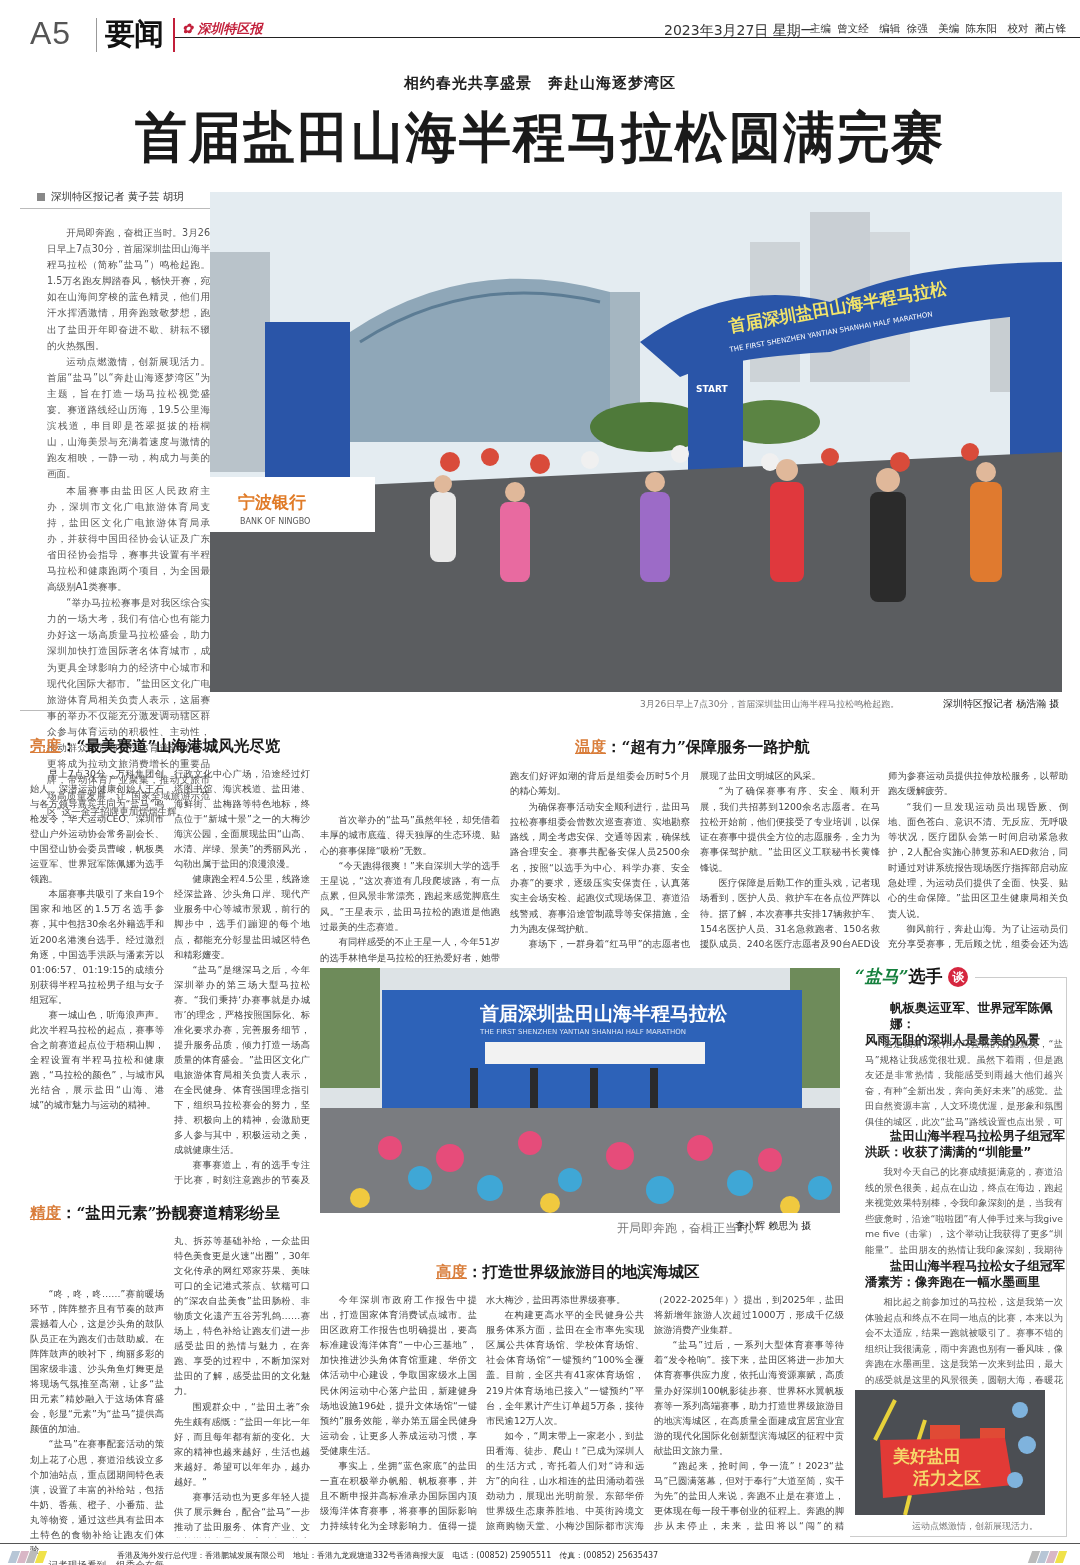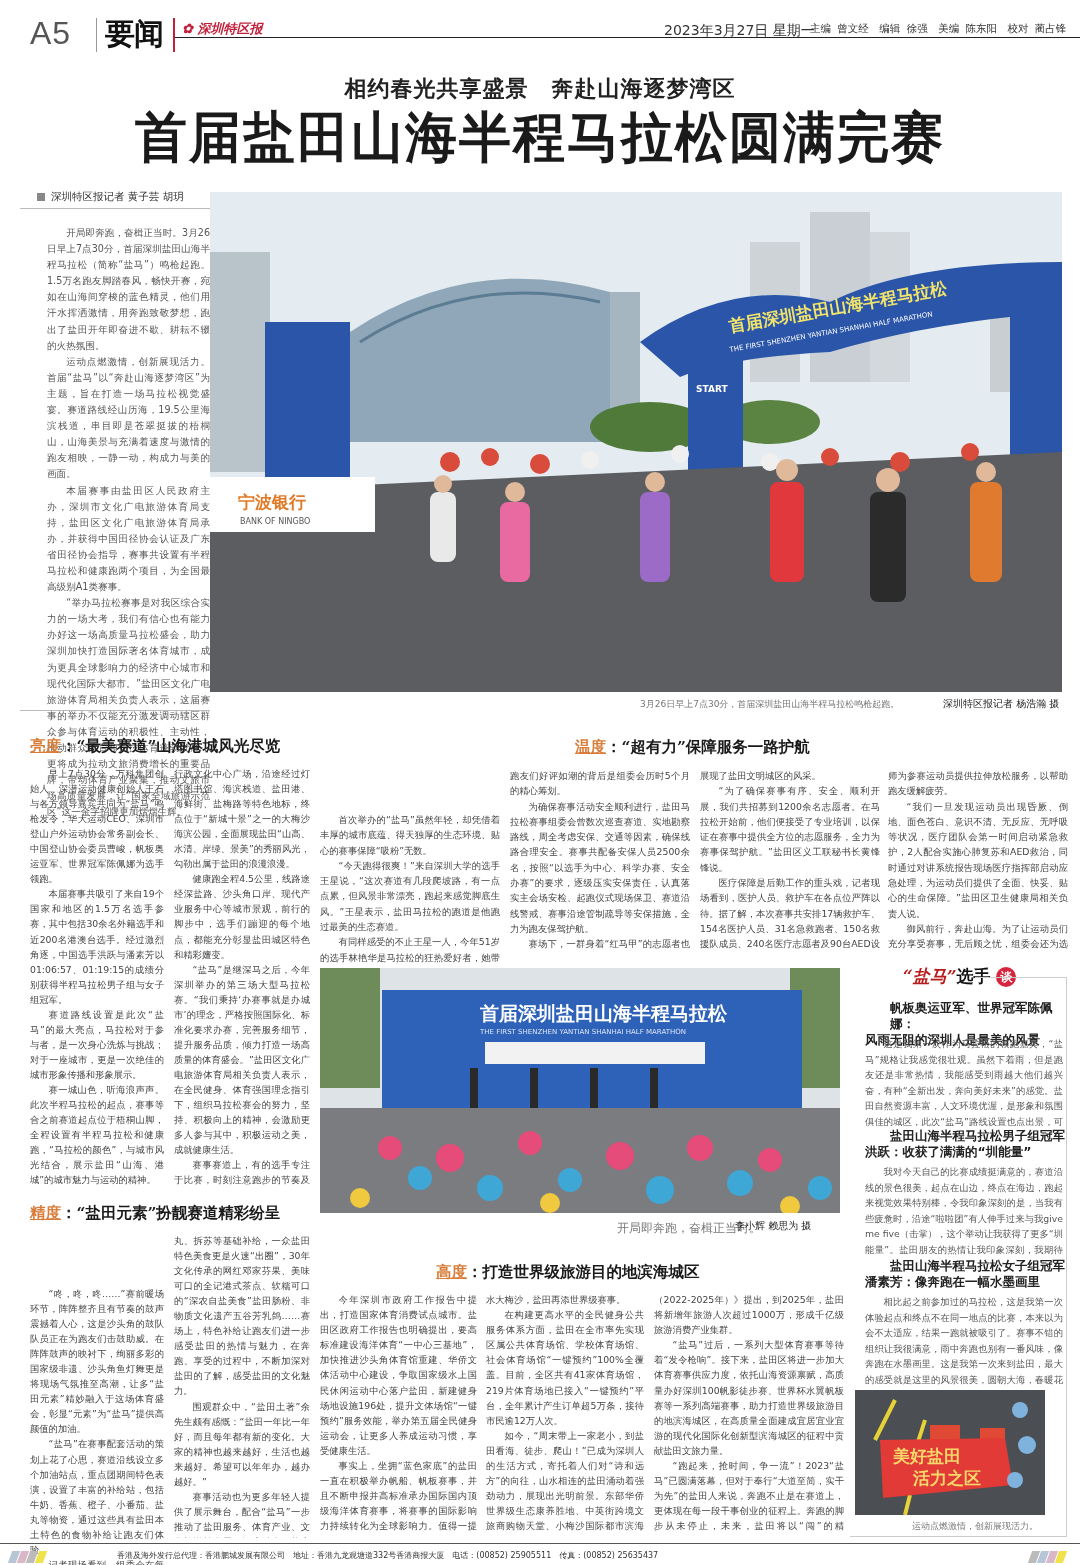--- a/index.html
+++ b/index.html
@@ -9,21 +9,21 @@
   
   .page-num { left: 30px; top: 15px; font-family: "Liberation Sans", sans-serif; font-size: 32px; color: #555; font-weight: 300; letter-spacing: 1px; }
   .hdr-sep1 { left: 96px; top: 18px; width: 1px; height: 34px; background: #999; }
   .section-name { left: 105px; top: 14px; font-size: 30px; font-weight: 700; color: #111; letter-spacing: -1px; }
   .hdr-sep2 { left: 173px; top: 18px; width: 2px; height: 34px; background: #c21f3a; }
   .paper-logo { left: 182px; top: 20px; font-family: "DejaVu Serif", serif; font-size: 13px; font-weight: bold; color: #c21f3a; font-style: italic; }
   .hdr-line { left: 175px; top: 37px; width: 1045px; height: 1px; background: #222; }
   .hdr-date { left: 664px; top: 22px; font-size: 14px; color: #333; }
   .hdr-staff { left: 810px; top: 22px; font-size: 10.5px; color: #333; word-spacing: 3px; }
   
-  .kicker { left: 0; width: 1080px; top: 74px; text-align: center; font-family: "DejaVu Serif", serif; font-size: 22px; font-weight: bold; color: #222; letter-spacing: 1px; }
+  .kicker { left: 0; width: 1080px; top: 74px; text-align: center; font-family: "DejaVu Serif", serif; font-size: 15px; font-weight: bold; color: #222; letter-spacing: 1px; }
   .headline { left: 0; width: 1080px; top: 103px; text-align: center; font-family: "DejaVu Sans", sans-serif; font-size: 52px; font-weight: 900; color: #1a1a1a; letter-spacing: 2px; transform: scaleY(1.05); }
   
   .byline { left: 37px; top: 190px; font-size: 10.5px; color: #333; }
   .byline .sq { display: inline-block; width: 8px; height: 8px; background: #888; margin-right: 6px; vertical-align: middle; }
   .byline-line { left: 20px; top: 208px; width: 190px; height: 1px; background: #bbb; }
   .intro-box { left: 47px; top: 225px; width: 163px; height: 470px; font-size: 9.6px; line-height: 16.1px; color: #555; text-align: justify; }
   .intro-box p { text-indent: 2em; }
   .intro-bottom-line { left: 20px; top: 710px; width: 190px; height: 1px; background: #bbb; }
   
   .main-photo { left: 210px; top: 192px; width: 852px; height: 500px; overflow: hidden; background: linear-gradient(180deg, #e6eef3 0%, #dfe8ee 35%, #9fb6c4 55%, #6a6e6e 70%, #3f3f3f 100%); }
@@ -32,21 +32,21 @@
   
   .subhead { font-family: "DejaVu Serif", serif; font-size: 15.5px; font-weight: bold; color: #1a1a1a; white-space: nowrap; }
   .subhead .tag { color: #d97d3a; font-family: "DejaVu Sans", sans-serif; font-weight: bold; text-decoration: underline; }
   .col { font-size: 9.3px; line-height: 15.05px; color: #444; text-align: justify; }
   .col p { text-indent: 2em; }
   
   .stage-photo { left: 320px; top: 968px; width: 520px; height: 245px; overflow: hidden; background: #6f8aa0; }
   
   .side-box { left: 850px; top: 977px; width: 217px; height: 560px; border-right: 1px solid #ccc; border-bottom: 1px solid #ccc; }
   .side-title { left: 855px; top: 965px; font-size: 17px; font-weight: bold; color: #111; }
-  .side-title .yanma { color: #b91c1c; font-family: "DejaVu Serif", serif; font-style: italic; margin-left: 48px; }
+  .side-title .yanma { color: #15803d; font-family: "DejaVu Serif", serif; font-style: italic; }
   .side-title .tan { display: inline-block; width: 20px; height: 20px; border-radius: 50%; background: #d6263f; color: #fff; font-size: 12px; line-height: 20px; text-align: center; vertical-align: middle; }
   .side-title-line { left: 975px; top: 977px; width: 92px; height: 1px; background: #ccc; }
   .side-h { font-size: 12.5px; font-weight: bold; color: #222; line-height: 16px; }
   .side-h .indent { padding-left: 2em; display: block; }
   .side-txt { font-size: 9.3px; line-height: 15.6px; color: #555; text-align: justify; }
   .side-txt p { text-indent: 2em; }
   .side-photo { left: 855px; top: 1390px; width: 190px; height: 125px; overflow: hidden; background: #4a4d52; }
   .side-cap { left: 912px; top: 1520px; font-size: 9px; color: #777; }
   
   .footer-line { left: 0; top: 1543px; width: 1080px; height: 1px; background: #555; }
@@ -145,21 +145,20 @@
 </div>
 <div class="abs photo-caption">3月26日早上7点30分，首届深圳盐田山海半程马拉松鸣枪起跑。</div>
 <div class="abs photo-credit">深圳特区报记者 杨浩瀚 摄</div>
 
 <div class="abs subhead" style="left:30px; top:736px;">
   <span class="tag">亮度</span><span>：“最美赛道”山海港城风光尽览</span>
 </div>
 <div class="abs col" style="left:30px; top:766px; width:134px; height:420px; overflow:hidden;">
   <p>早上7点30分，万科集团创始人、深潜运动健康创始人王石与各方领导嘉宾共同为“盐马”鸣枪发令，华大运动CEO、深圳市登山户外运动协会常务副会长、中国登山协会委员曹峻，帆板奥运亚军、世界冠军陈佩娜为选手领跑。</p>
   <p>本届赛事共吸引了来自19个国家和地区的1.5万名选手参赛，其中包括30余名外籍选手和近200名港澳台选手。经过激烈角逐，中国选手洪跃与潘素芳以01:06:57、01:19:15的成绩分别获得半程马拉松男子组与女子组冠军。</p>
-  <p>赛道路线设置是此次“盐马”的最大亮点，马拉松对于参与者，是一次身心洗炼与挑战；对于一座城市，更是一次绝佳的城市形象传播和形象展示。</p>
   <p>赛一城山色，听海浪声声。此次半程马拉松的起点，赛事等合之前赛道起点位于梧桐山脚，全程设置有半程马拉松和健康跑，“马拉松的颜色”，与城市风光结合，展示盐田“山海、港城”的城市魅力与运动的精神。</p>
 
 </div>
 <div class="abs col" style="left:174px; top:766px; width:136px; height:420px; overflow:hidden;">
   <p style="text-indent:0">行政文化中心广场，沿途经过灯塔图书馆、海滨栈道、盐田港、海鲜街、盐梅路等特色地标，终点位于“新城十景”之一的大梅沙海滨公园，全面展现盐田“山高、水清、岸绿、景美”的秀丽风光，勾勒出属于盐田的浪漫浪漫。</p>
   <p>健康跑全程4.5公里，线路途经深盐路、沙头角口岸、现代产业服务中心等城市景观，前行的脚步中，选手们蹦迎的每个地点，都能充分彰显盐田城区特色和精彩嬗变。</p>
   <p>“盐马”是继深马之后，今年深圳举办的第三场大型马拉松赛。“我们秉持‘办赛事就是办城市’的理念，严格按照国际化、标准化要求办赛，完善服务细节，提升服务品质，倾力打造一场高质量的体育盛会。”盐田区文化广电旅游体育局相关负责人表示，在全民健身、体育强国理念指引下，组织马拉松赛会的努力，坚持、积极向上的精神，会激励更多人参与其中，积极运动之美，成就健康生活。</p>
   <p>赛事赛道上，有的选手专注于比赛，时刻注意跑步的节奏及呼吸频率；有的选手重在参与，跑跑停停，一边欣赏美景，一边用手机拍摄。</p>
 </div>
 

